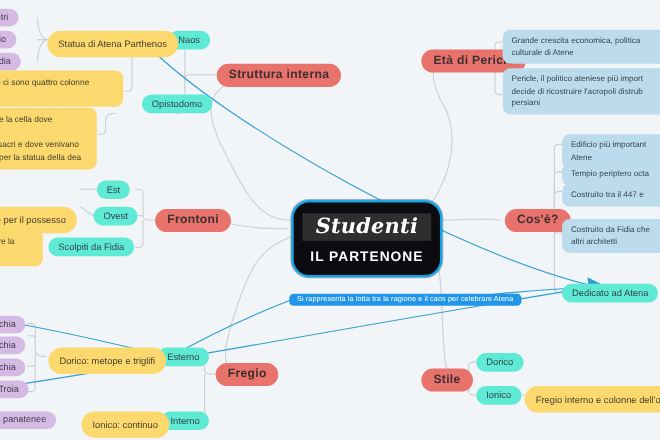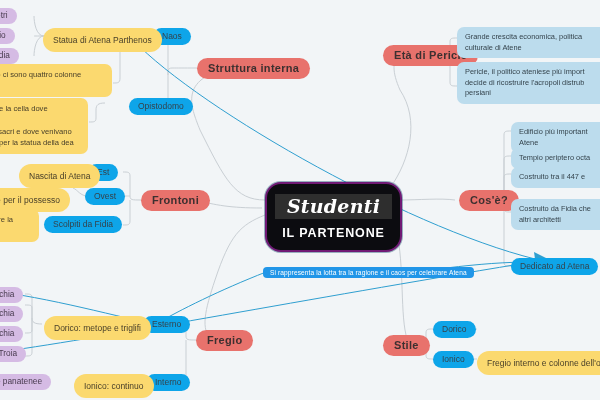--- a/index.html
+++ b/index.html
@@ -20,21 +20,21 @@
     white-space:nowrap;
     line-height:1.18;
     z-index:3;
   }
   .node span{display:block;}
 
   
   .root{
     position:absolute;
     background:#0c0c10;
-    border:2px solid #701a75;
+    border:2px solid #0ea5e9;
     border-radius:16px;
     display:flex;flex-direction:column;
     align-items:center;justify-content:center;
     z-index:6;
     box-shadow:0 0 0 1px rgba(40,90,120,.45);
   }
   .root-logo{
     background:#2e2e2e;
     color:#fff;
     font-family:"DejaVu Serif", serif;
@@ -58,21 +58,21 @@
     font-weight:bold;
     font-size:11px;
     letter-spacing:.3px;
     padding:0 11px;
     height:21px;
     justify-content:center;
   }
 
   
   .blue{
-    background:#0ea5e9;
+    background:#5eead4;
     color:#34434c;
     font-size:8.5px;
     padding:0 9px;
     height:17px;
     justify-content:center;
   }
   
   .bluenote{
     background:#bcdced;
     color:#34434c;
@@ -214,21 +214,21 @@
   <div class="node branch" style="left:196px;top:330px;">
     <span>Fregio</span>
   </div>
   <div class="node branch" style="left:383px;top:335px;">
     <span>Stile</span>
   </div>
 
   <div class="node blue" style="left:153px;top:28px;">
     <span>Naos</span>
   </div>
-  <div class="node blue" style="left:129px;top:98px;">
+  <div class="node blue" style="left:129px;top:86px;">
     <span>Opistodomo</span>
   </div>
   <div class="node yellow" style="left:43px;top:28px;">
     <span>Statua di Atena Parthenos</span>
   </div>
 
   <div class="node purple" style="left:-24px;top:8px;">
     <span>i metri</span>
   </div>
   <div class="node purple" style="left:-26px;top:28px;">
@@ -278,23 +278,20 @@
 
   <div class="node blue" style="left:88px;top:164px;">
     <span>Est</span>
   </div>
   <div class="node blue" style="left:85px;top:188px;">
     <span>Ovest</span>
   </div>
   <div class="node blue" style="left:44px;top:216px;">
     <span>Scolpiti da Fidia</span>
   </div>
-  <div class="node yellow" style="left:19px;top:164px;">
-    <span>Nascita di Atena</span>
-  </div>
   <div class="node yellow" style="left:-30px;top:188px;">
     <span>idone per il possesso</span>
   </div>
   <div class="node yellownote" style="left:-36px;top:209px;width:75px;">
     <span style="white-space:pre-line;">ammirare la
 o</span>
   </div>
 
   <div class="node blue" style="left:143px;top:316px;">
     <span>Esterno</span>

